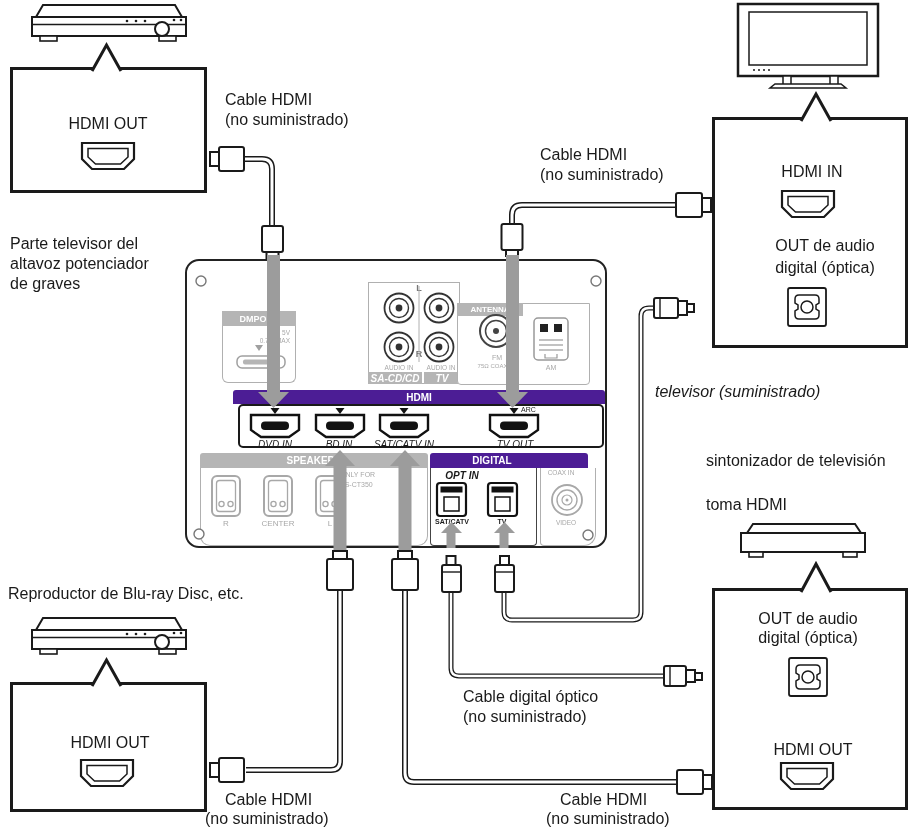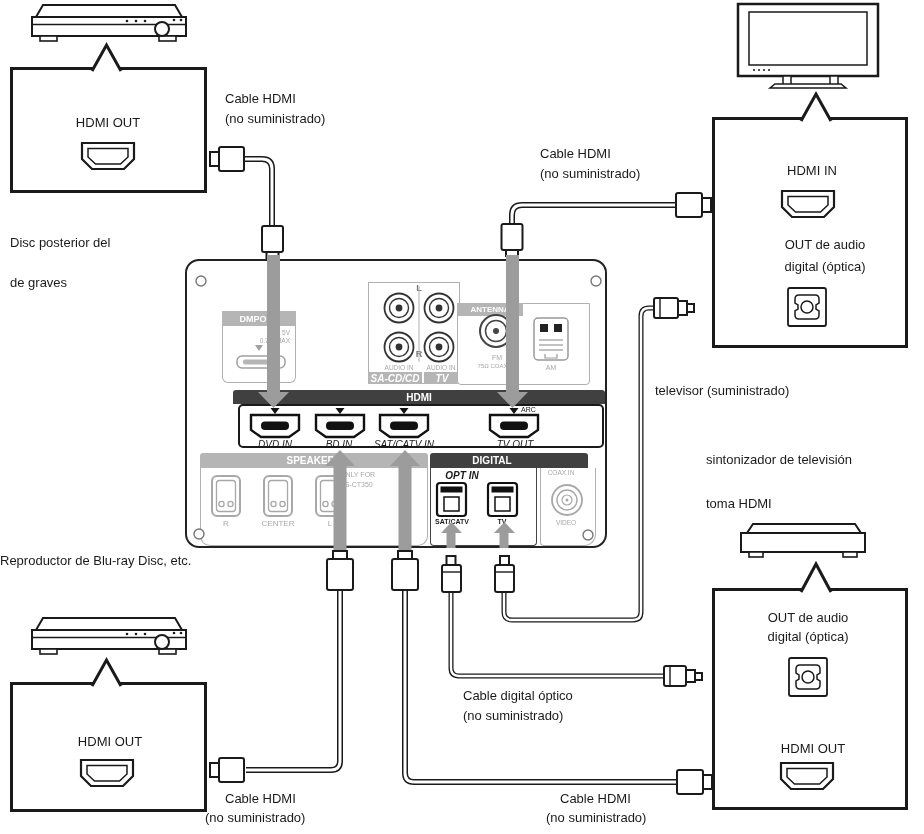--- a/index.html
+++ b/index.html
@@ -1,28 +1,28 @@
 <!DOCTYPE html>
 <html><head>
 <meta charset="utf-8">
 <style>
   html,body{margin:0;padding:0;background:#fff;}
   #canvas{position:relative;width:924px;height:834px;background:#fff;overflow:hidden;
           font-family:"Liberation Sans","DejaVu Sans",sans-serif;}
   .t{position:absolute;color:#1a1a1a;white-space:nowrap;z-index:2;line-height:1.18;}
-  .big{font-size:13px;}
+  .big{font-size:16px;}
   .cx{transform:translateX(-50%);}
   .callout{position:absolute;border:3px solid #1a1a1a;background:#fff;z-index:1;box-sizing:border-box;}
   .panel{position:absolute;border:2.5px solid #222;border-radius:14px;background:#fff;z-index:1;box-sizing:border-box;}
   .sub{position:absolute;background:#fff;box-sizing:border-box;z-index:1;}
   .gborder{border:1.5px solid #b0b0b0;}
   .bar{position:absolute;display:flex;align-items:center;justify-content:center;
        color:#fff;font-weight:bold;z-index:1;box-sizing:border-box;}
   .gbar{background:#b5b5b5;}
-  .kbar{background:#404040;border-radius:3px 3px 0 0;}
+  .kbar{background:#4c1d95;border-radius:3px 3px 0 0;}
   .gray{color:#a8a8a8;}
   .p10{font-size:10px;}
   .p9{font-size:9px;}
   .p8{font-size:8px;}
   .p75{font-size:10px;font-style:italic;}
   .p7{font-size:7px;}
   .p65{font-size:6.5px;}
   .p6{font-size:6px;}
   .bold{font-weight:bold;}
   .rt{text-align:right;}
@@ -44,26 +44,27 @@
   <div class="t big cx" style="left:825px;top:259px;">digital (óptica)</div>
   <div class="t big cx" style="left:110px;top:734px;">HDMI OUT</div>
   <div class="t big cx" style="left:808px;top:610px;">OUT de audio</div>
   <div class="t big cx" style="left:808px;top:629px;">digital (óptica)</div>
   <div class="t big cx" style="left:813px;top:741px;">HDMI OUT</div>
 
   <div class="t big" style="left:225px;top:91px;">Cable HDMI</div>
   <div class="t big" style="left:225px;top:111px;">(no suministrado)</div>
   <div class="t big" style="left:540px;top:146px;">Cable HDMI</div>
   <div class="t big" style="left:540px;top:166px;">(no suministrado)</div>
-  <div class="t big" style="left:10px;top:235px;">Disc posterior del</div>
+  <div class="t big" style="left:10px;top:235px;">Parte televisor del</div>
+  <div class="t big" style="left:10px;top:255px;">altavoz potenciador</div>
   <div class="t big" style="left:10px;top:275px;text-align:center;">de graves</div>
-  <div class="t big" style="left:655px;top:383px;">televisor (suministrado)</div>
+  <div class="t big" style="left:655px;top:383px;font-style:italic;">televisor (suministrado)</div>
   <div class="t big" style="left:706px;top:452px;">sintonizador de televisión</div>
   <div class="t big" style="left:706px;top:496px;text-align:center;">toma HDMI</div>
-  <div class="t big" style="left:0px;top:553px;">Reproductor de Blu-ray Disc, etc.</div>
+  <div class="t big" style="left:0px;top:585px;padding-left:8px;">Reproductor de Blu-ray Disc, etc.</div>
   <div class="t big" style="left:463px;top:688px;">Cable digital óptico</div>
   <div class="t big" style="left:463px;top:708px;">(no suministrado)</div>
   <div class="t big" style="left:225px;top:791px;">Cable HDMI</div>
   <div class="t big" style="left:205px;top:810px;">(no suministrado)</div>
   <div class="t big" style="left:560px;top:791px;">Cable HDMI</div>
   <div class="t big" style="left:546px;top:810px;">(no suministrado)</div>
 
   <div class="panel" style="left:185px;top:259px;width:422px;height:289px;"></div>
 
   <div class="bar gbar p9" style="left:222px;top:311px;width:74px;height:15px;">

